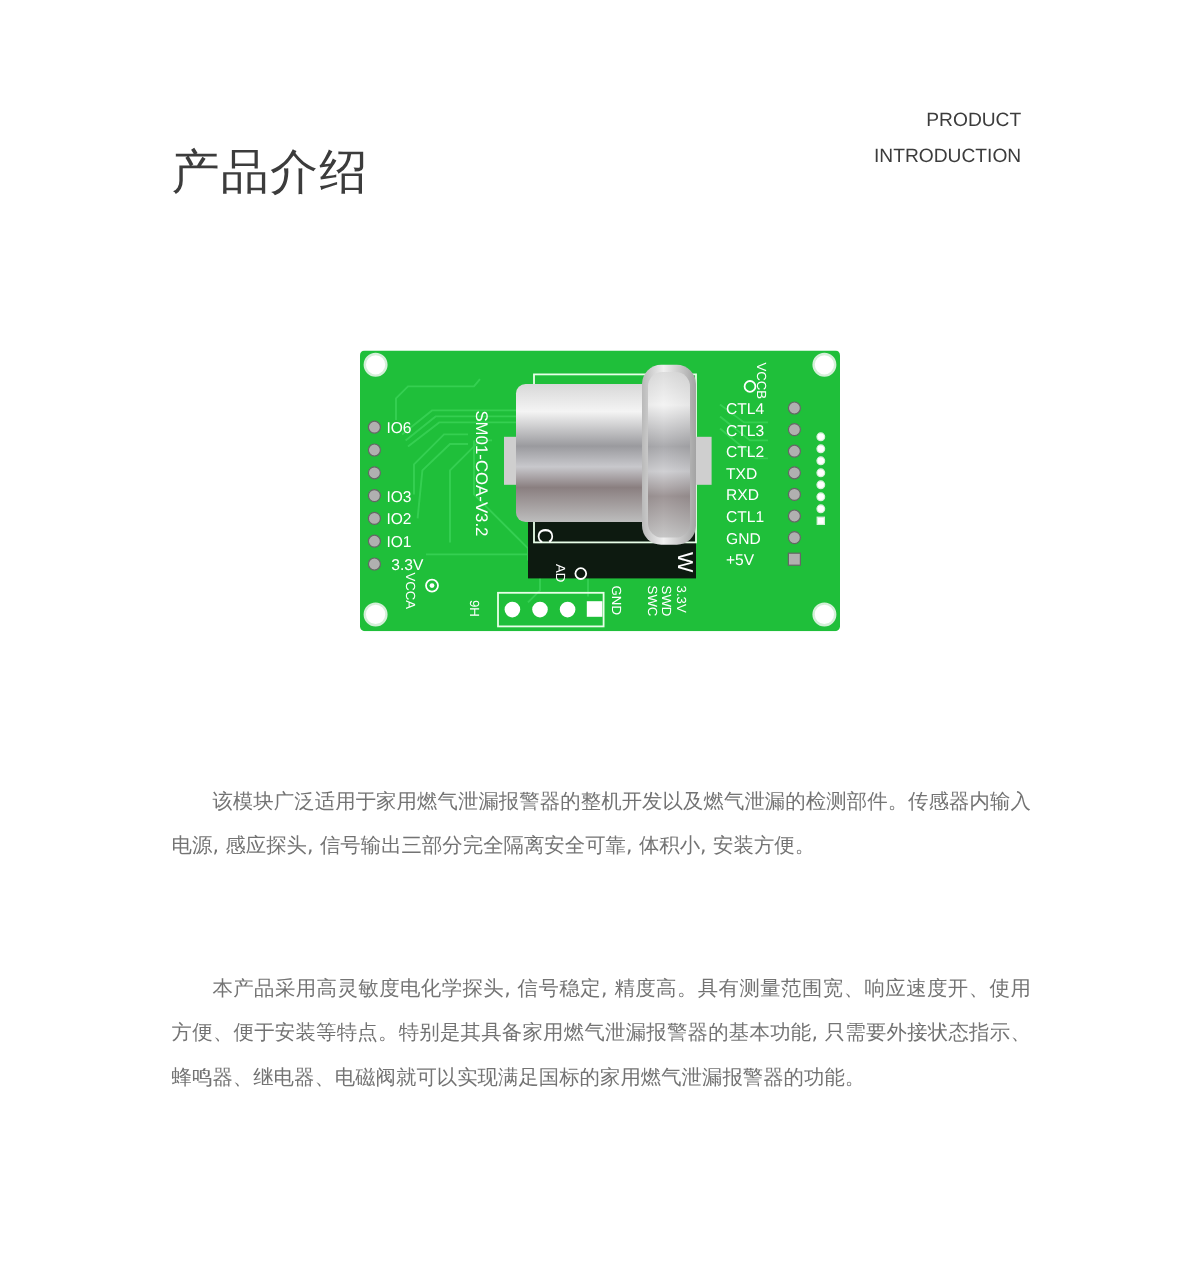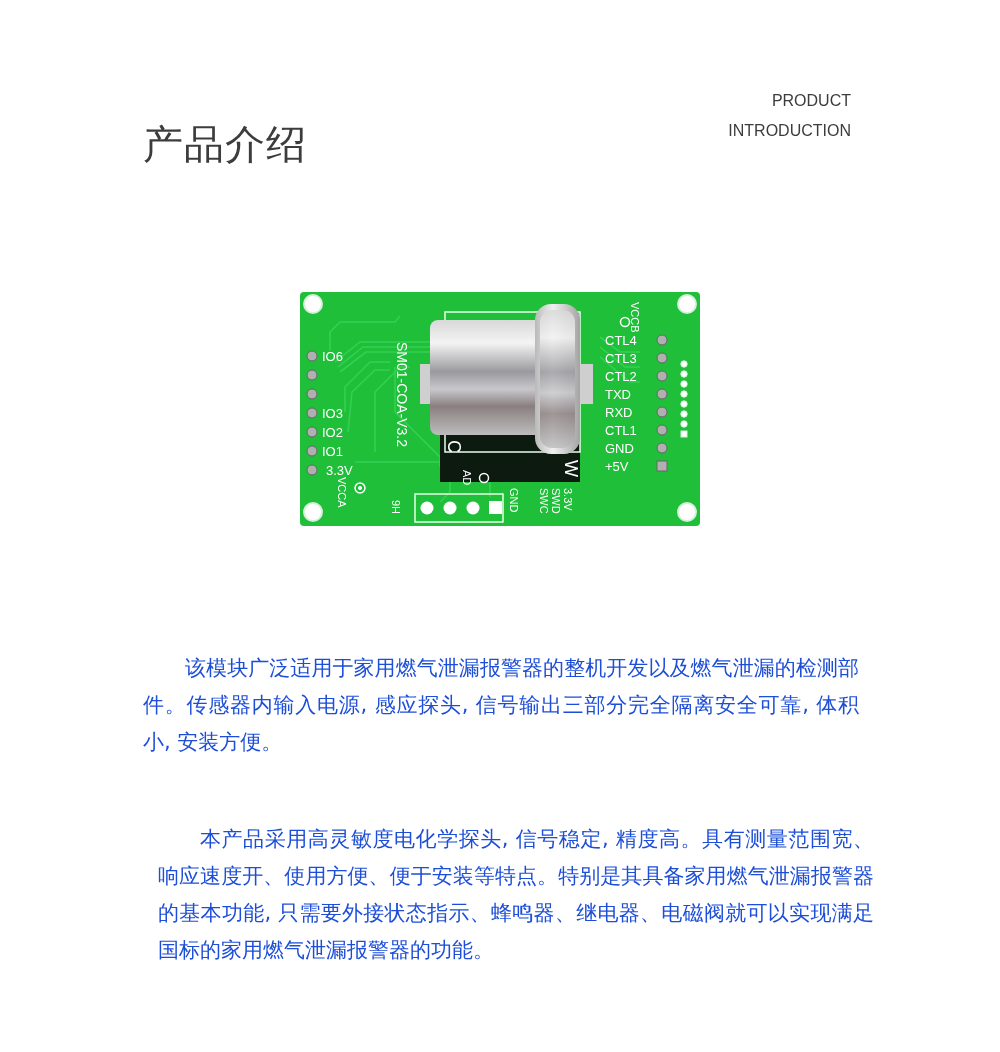--- a/index.html
+++ b/index.html
@@ -50,23 +50,23 @@
     position: absolute;
     left: 300px;
     top: 292px;
     width: 400px;
     height: 234px;
   }
   .para {
     position: absolute;
     left: 143px;
     width: 716px;
-    font-size: 21px;
+    font-size: 17px;
     line-height: 37px;
-    color: #1d4ed8;
+    color: #737373;
     text-align: justify;
     text-indent: 2em;
   }
   .para-1 { top: 650px; }
   .para-2 { top: 806px; }
 </style>
 </head>
 <body>
 
 <div class="header-title">
@@ -197,13 +197,13 @@
       <text transform="translate(240,196) rotate(90)" font-size="11">SWC</text>
       <text transform="translate(210,196) rotate(90)" font-size="11">GND</text>
       <text transform="translate(148,148) rotate(90)" font-size="18">C</text>
       <text transform="translate(163,178) rotate(90)" font-size="11">AD</text>
       <text transform="translate(265,168) rotate(90)" font-size="18">W</text>
     </g>
   </svg>
 </div>
 
 <p class="para para-1" style="margin:0">该模块广泛适用于家用燃气泄漏报警器的整机开发以及燃气泄漏的检测部件。传感器内输入电源, 感应探头, 信号输出三部分完全隔离安全可靠, 体积小, 安装方便。</p>
-<p class="para para-2" style="margin:15px">本产品采用高灵敏度电化学探头, 信号稳定, 精度高。具有测量范围宽、响应速度开、使用方便、便于安装等特点。特别是其具备家用燃气泄漏报警器的基本功能, 只需要外接状态指示、蜂鸣器、继电器、电磁阀就可以实现满足国标的家用燃气泄漏报警器的功能。</p>
+<p class="para para-2" style="margin:0">本产品采用高灵敏度电化学探头, 信号稳定, 精度高。具有测量范围宽、响应速度开、使用方便、便于安装等特点。特别是其具备家用燃气泄漏报警器的基本功能, 只需要外接状态指示、蜂鸣器、继电器、电磁阀就可以实现满足国标的家用燃气泄漏报警器的功能。</p>
 
 </body></html>

